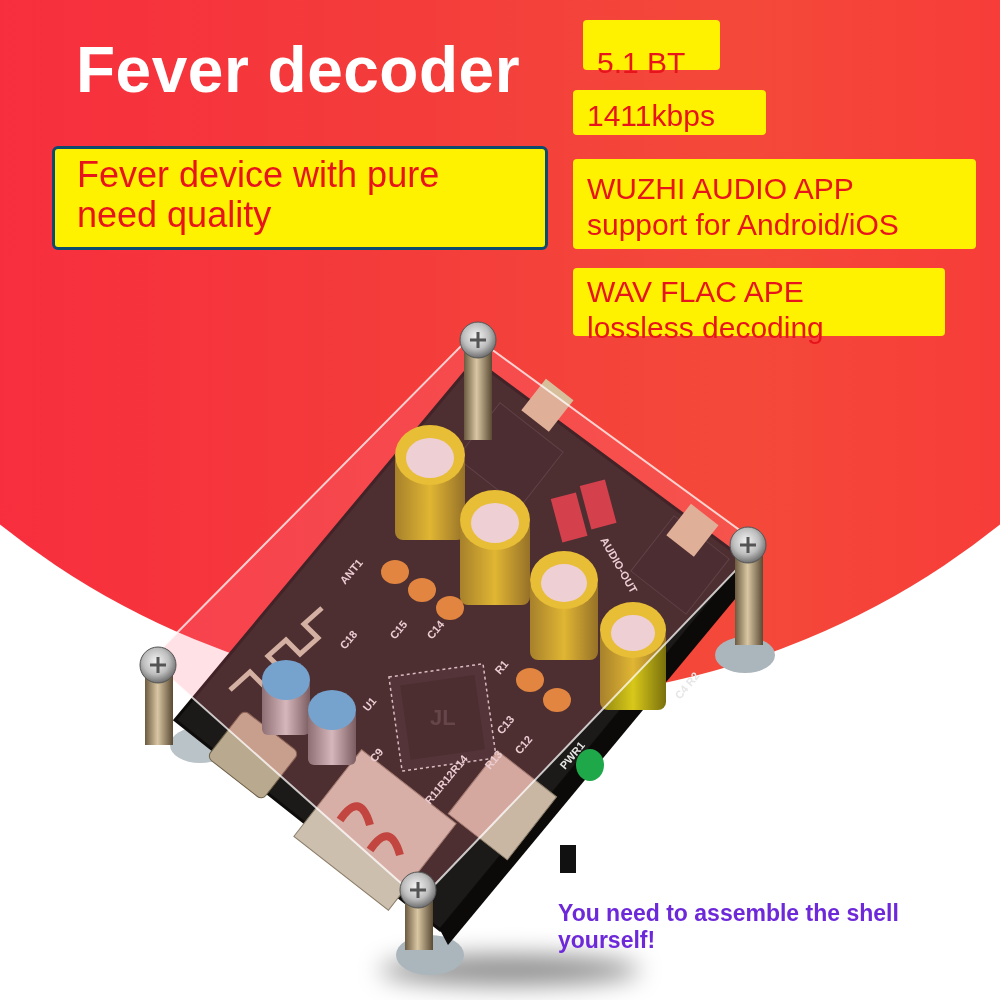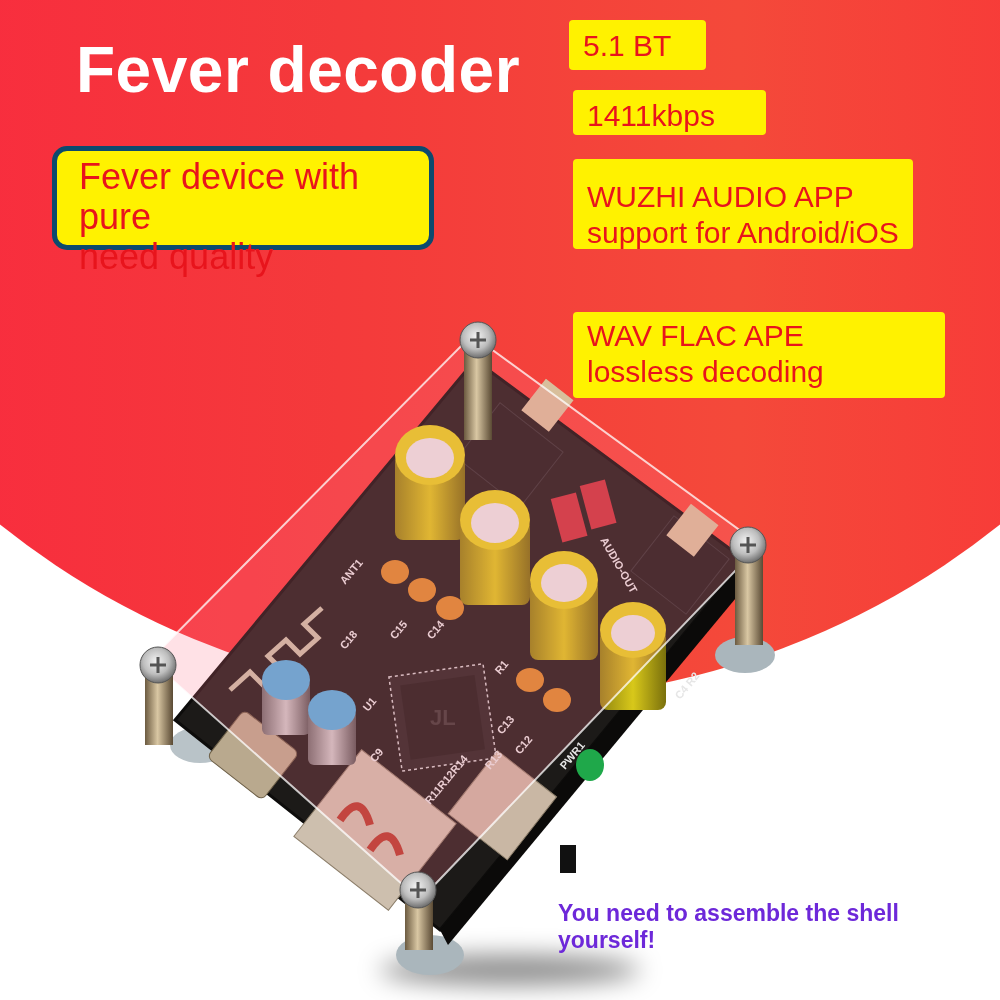--- a/index.html
+++ b/index.html
@@ -17,34 +17,34 @@
       position: absolute; left: 0; top: 0; width: 1000px; height: 500px;
       background: linear-gradient(90deg, #fb2440 0%, #f43a3b 45%, #f4493a 70%, #fc3036 100%);
     }
     .title {
       position: absolute; left: 52px; top: 38px;
       font-size: 64px; font-weight: 700; color: #ffffff; letter-spacing: 0.5px;
       line-height: 1;
       margin-left: 24px;
     }
     .subtitle-box {
-      position: absolute; left: 52px; top: 146px; width: 382px; height: 104px;
-      border: 5px solid #0c4a6e; border-radius: 15px; background: #fff200;
+      position: absolute; left: 52px; top: 146px; width: 496px; height: 104px;
+      border: 3px solid #0c4a6e; border-radius: 6px; background: #fff200;
       box-sizing: border-box; padding: 6px 22px;
       color: #e8141c; font-size: 36px; line-height: 40px;
     }
     .badge {
       position: absolute; background: #fff200; border-radius: 4px;
       color: #e8141c; box-sizing: border-box; padding: 0 14px;
       font-size: 30px; line-height: 36px;
     }
-    .b1 { left: 569px; top: 20px; width: 137px; height: 50px; padding-top: 8px; }
+    .b1 { left: 583px; top: 20px; width: 137px; height: 50px; padding-top: 25px; }
     .b2 { left: 573px; top: 90px; width: 193px; height: 45px; padding-top: 8px; }
-    .b3 { left: 573px; top: 159px; width: 340px; height: 90px; padding-top: 20px; }
-    .b4 { left: 573px; top: 268px; width: 372px; height: 86px; padding-top: 6px; margin-top: 44px; }
+    .b3 { left: 573px; top: 159px; width: 403px; height: 90px; padding-top: 12px; }
+    .b4 { left: 573px; top: 268px; width: 372px; height: 68px; padding-top: 6px; }
     .note {
       position: absolute; left: 558px; top: 900px; width: 430px;
       color: #6d28d9; font-size: 23px; line-height: 27px; font-weight: bold;
     }
     .shadow {
       position: absolute; left: 380px; top: 955px; width: 260px; height: 30px;
       border-radius: 50%; background: rgba(0,0,0,0.45); filter: blur(12px);
     }
     .device { position: absolute; left: 0; top: 0; width: 1000px; height: 1000px; }
   </style>

